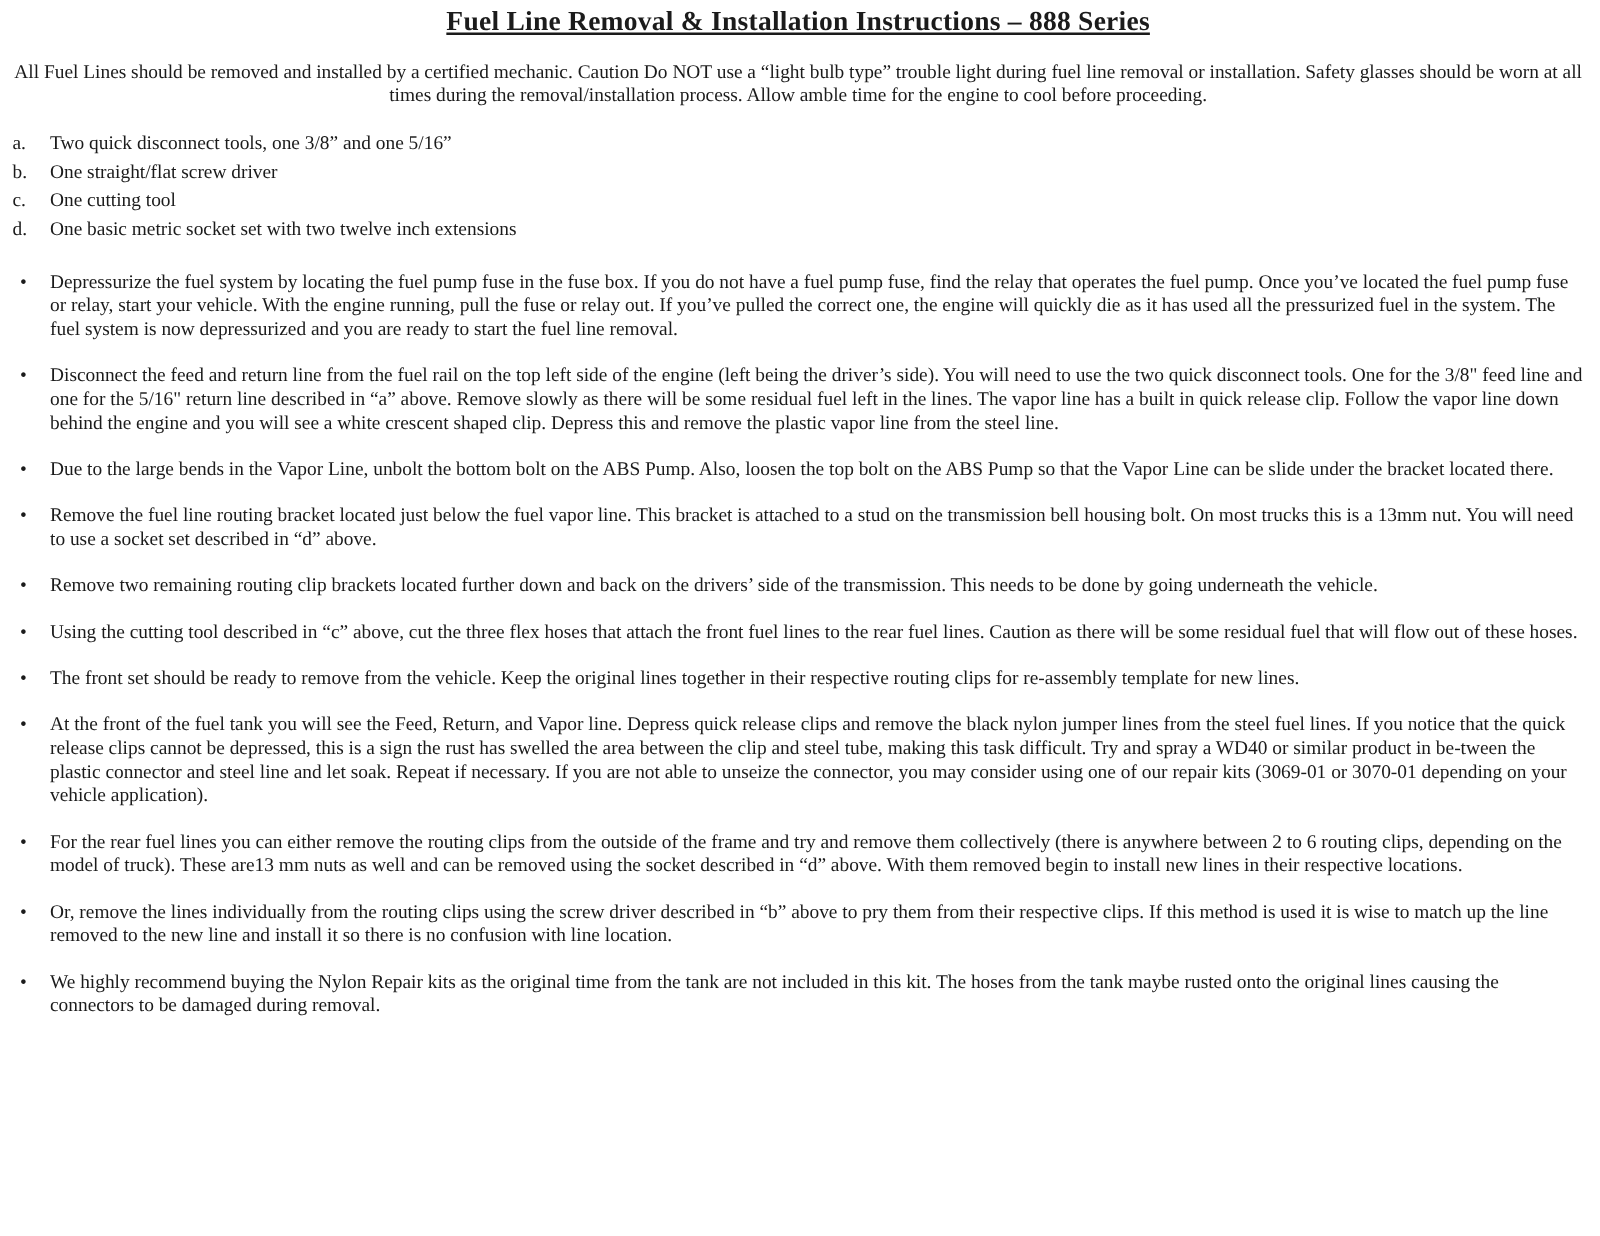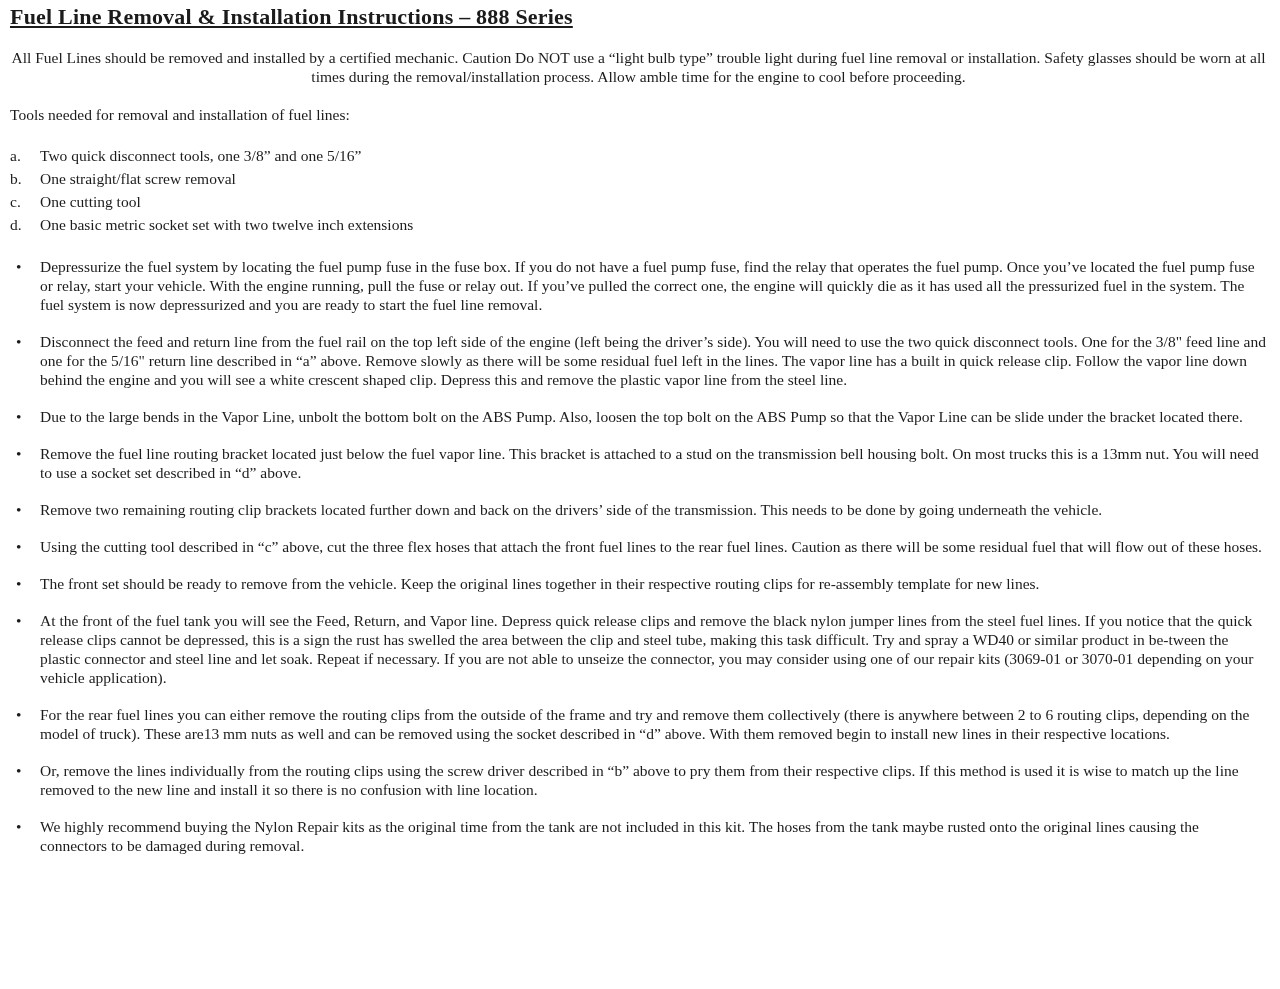--- a/index.html
+++ b/index.html
@@ -22,20 +22,21 @@
     min-height: 989px;
     padding: 4px 13px 0 10px;
   }
   .doc-title {
     font-size: 22px;
     line-height: 25px;
     font-weight: bold;
     text-decoration: underline;
     margin: 0 0 19px 0;
     letter-spacing: 0.2px;
+    text-align: center;
   }
   .intro {
     margin: 0 0 19px 0;
     text-align: center;
   }
   .tools-heading {
     margin: 0 0 22px 0;
   }
   ol.tools {
     list-style: none;
@@ -81,30 +82,29 @@
 </style>
 </head>
 <body>
 
 <div class="page">
 
   <h1 class="doc-title">Fuel Line Removal &amp; Installation Instructions – 888 Series</h1>
 
   <p class="intro">All Fuel Lines should be removed and installed by a certified mechanic. Caution Do NOT use a “light bulb type” trouble light during fuel line removal or installation. Safety glasses should be worn at all times during the removal/installation process. Allow amble time for the engine to cool before proceeding.</p>
 
-  <p class="tools-heading">Tools needed for removal and installation of fuel lines:</p>
 
   <ol class="tools">
     <li>
       <span class="marker">a.</span>
       <span class="tool-body">Two quick disconnect tools, one 3/8” and one 5/16”</span>
     </li>
     <li>
       <span class="marker">b.</span>
-      <span class="tool-body">One straight/flat screw removal</span>
+      <span class="tool-body">One straight/flat screw driver</span>
     </li>
     <li>
       <span class="marker">c.</span>
       <span class="tool-body">One cutting tool</span>
     </li>
     <li>
       <span class="marker">d.</span>
       <span class="tool-body">
         <span>One basic metric socket set with two twelve inch extensions</span>
       </span>

